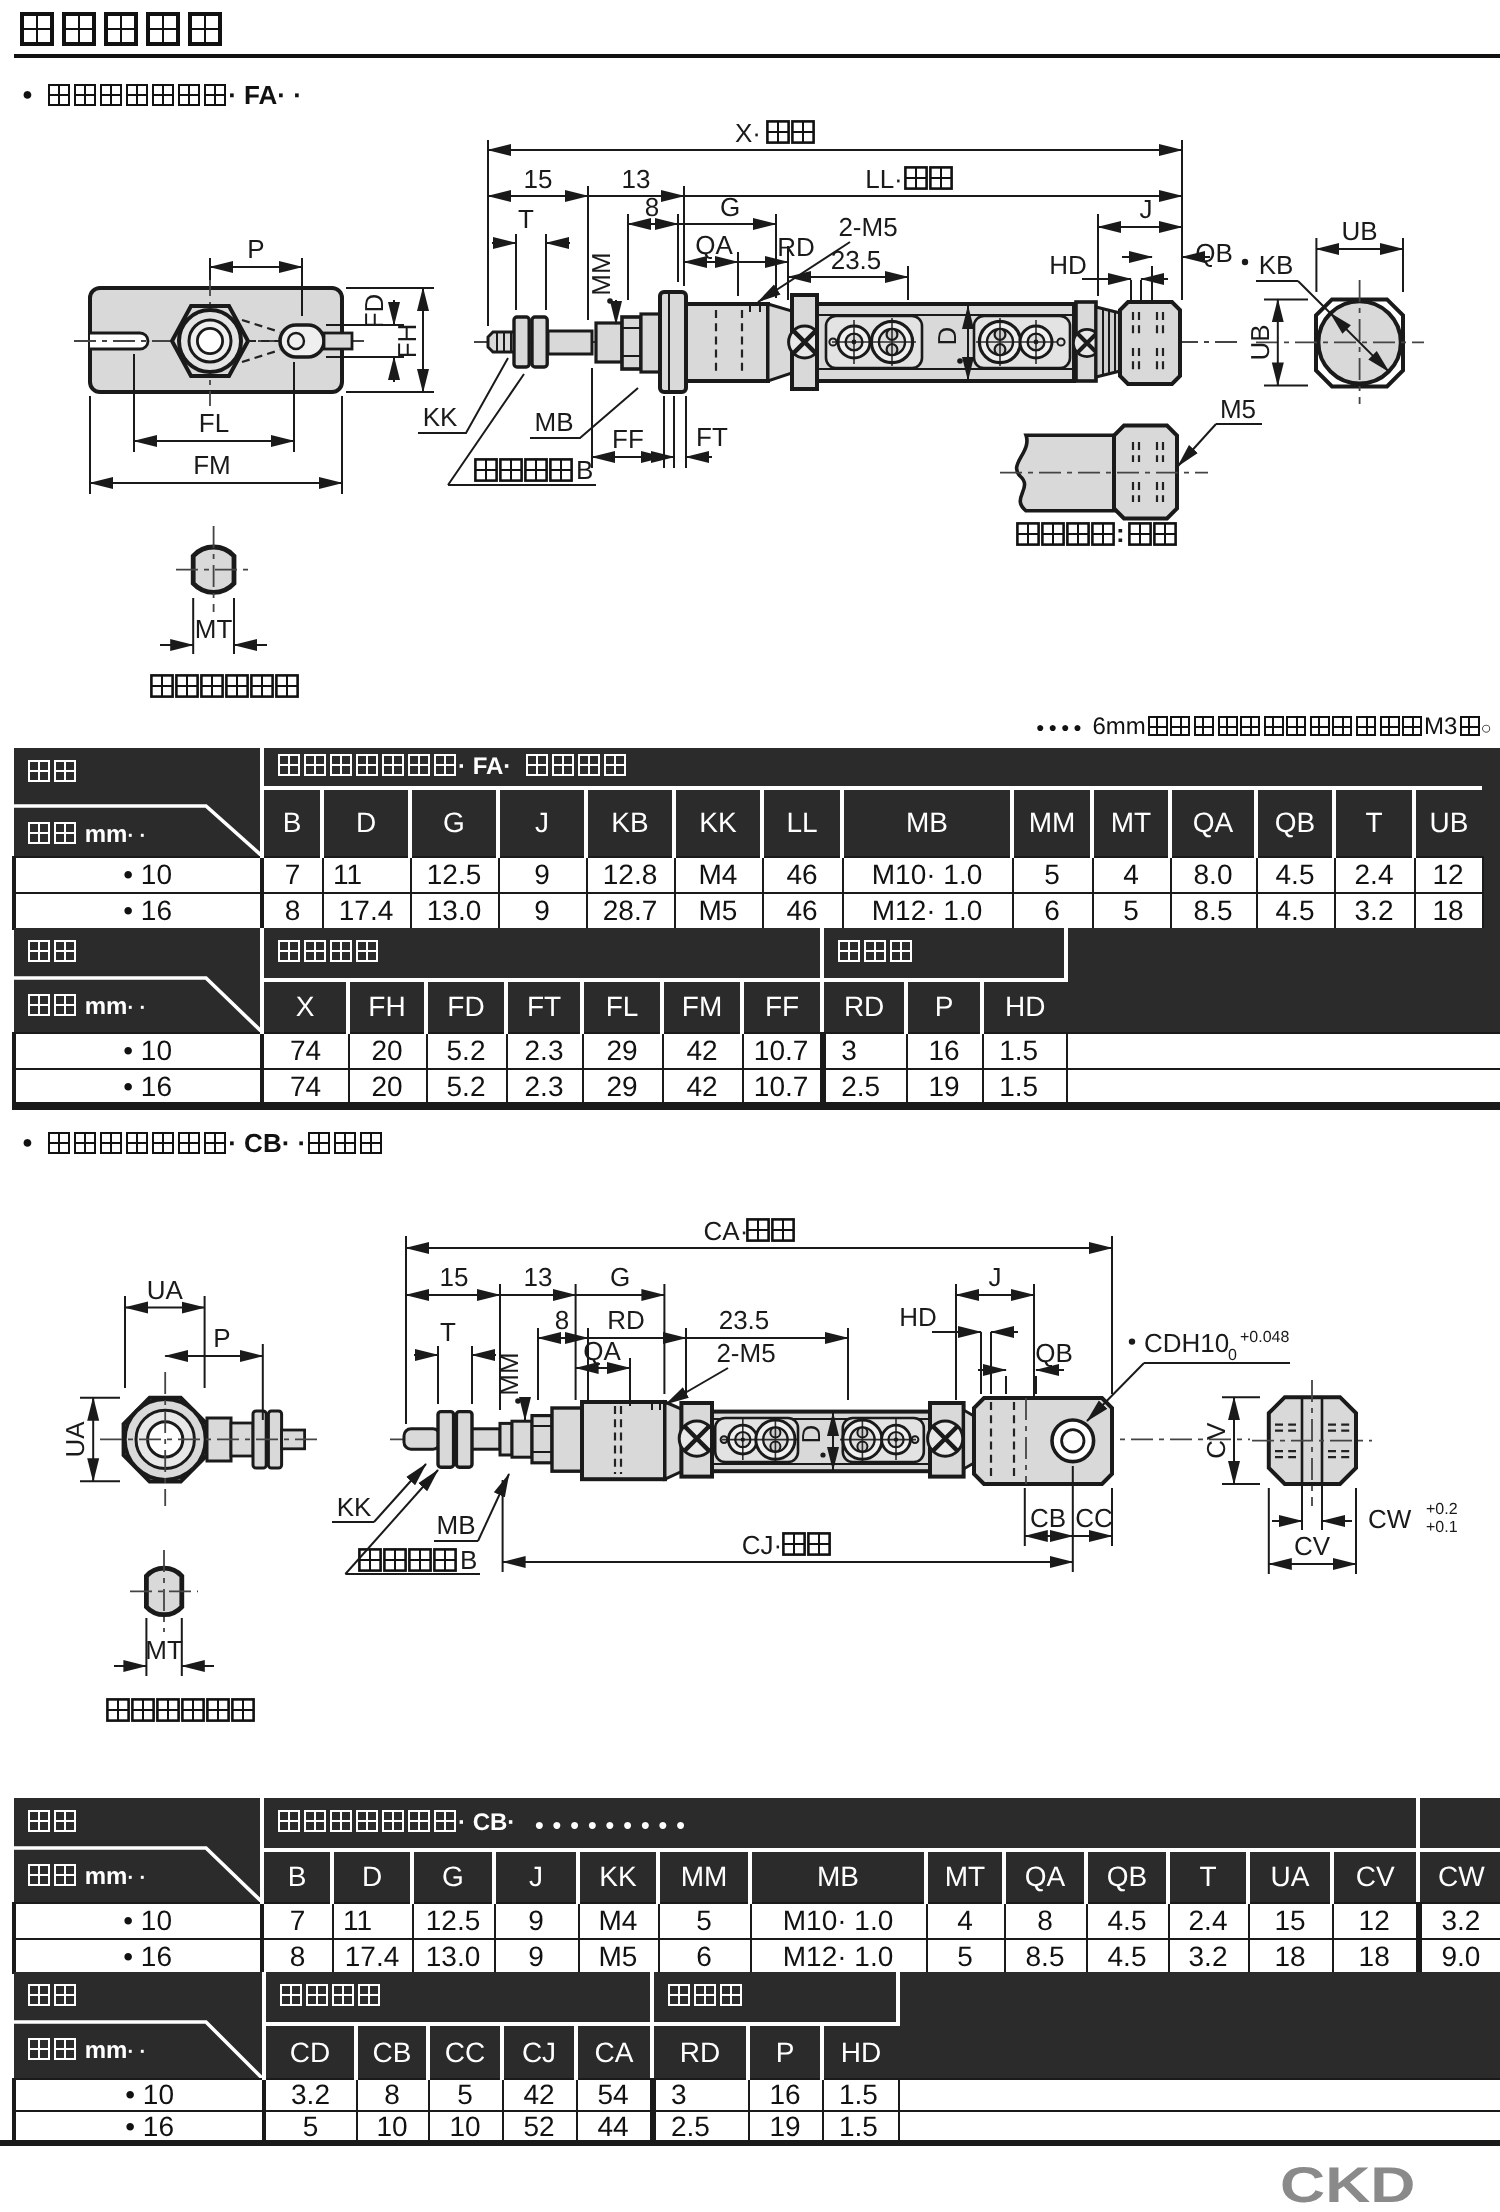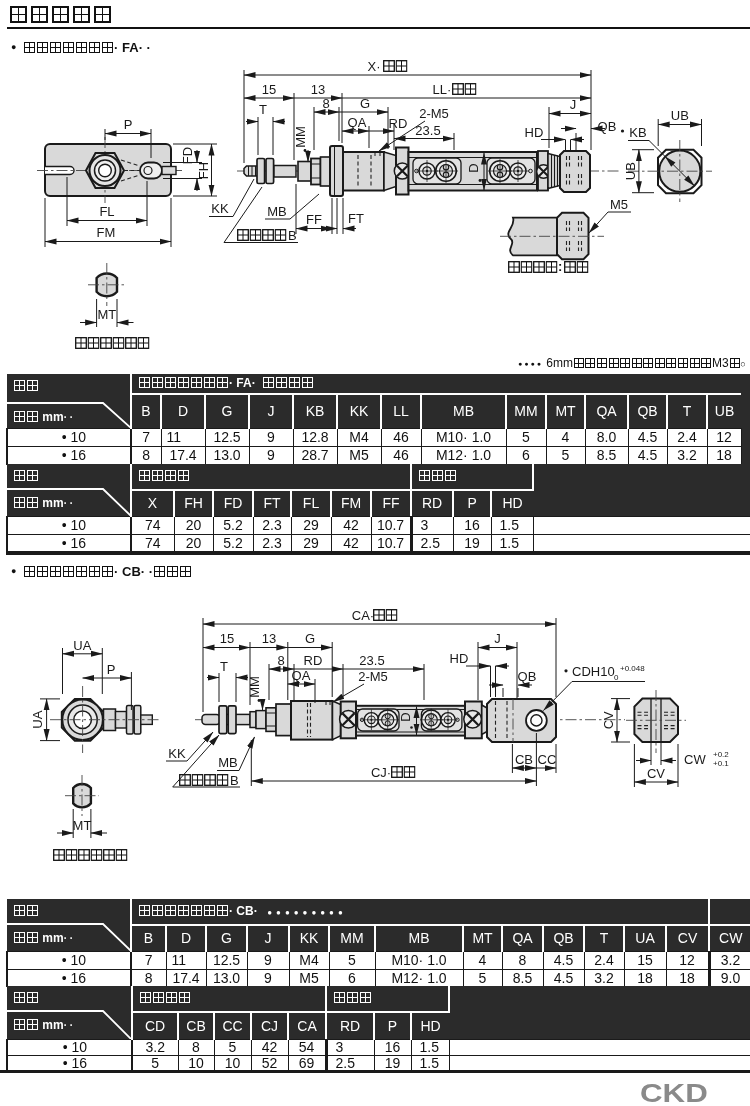--- a/index.html
+++ b/index.html
@@ -814,21 +814,21 @@
         <td class="dt">16</td>
         <td class="dt" style="text-align:left;padding-left:8px">1.5</td>
         <td class="dt" style="border-right:2px solid #1a1a1a"></td>
 </tr>
 <tr style="height:15px">
   <td class="dt" style="border-left:2px solid #1a1a1a;text-align:right;padding-right:44px">•&nbsp;16</td>
   <td class="dt" style="border-left:2px solid #1a1a1a">5</td>
         <td class="dt">10</td>
         <td class="dt">10</td>
         <td class="dt">52</td>
-        <td class="dt">69</td>
+        <td class="dt">44</td>
         <td class="dt" style="border-left:3px solid #1a1a1a;text-align:left;padding-left:8px">2.5</td>
         <td class="dt">19</td>
         <td class="dt" style="text-align:left;padding-left:8px">1.5</td>
         <td class="dt" style="border-right:2px solid #1a1a1a"></td>
 </tr>
 </tbody>
   </table>
 
 <div class="abs" style="left:0px;top:1070px;width:750px;height:3px;background:#1a1a1a"></div>
 

